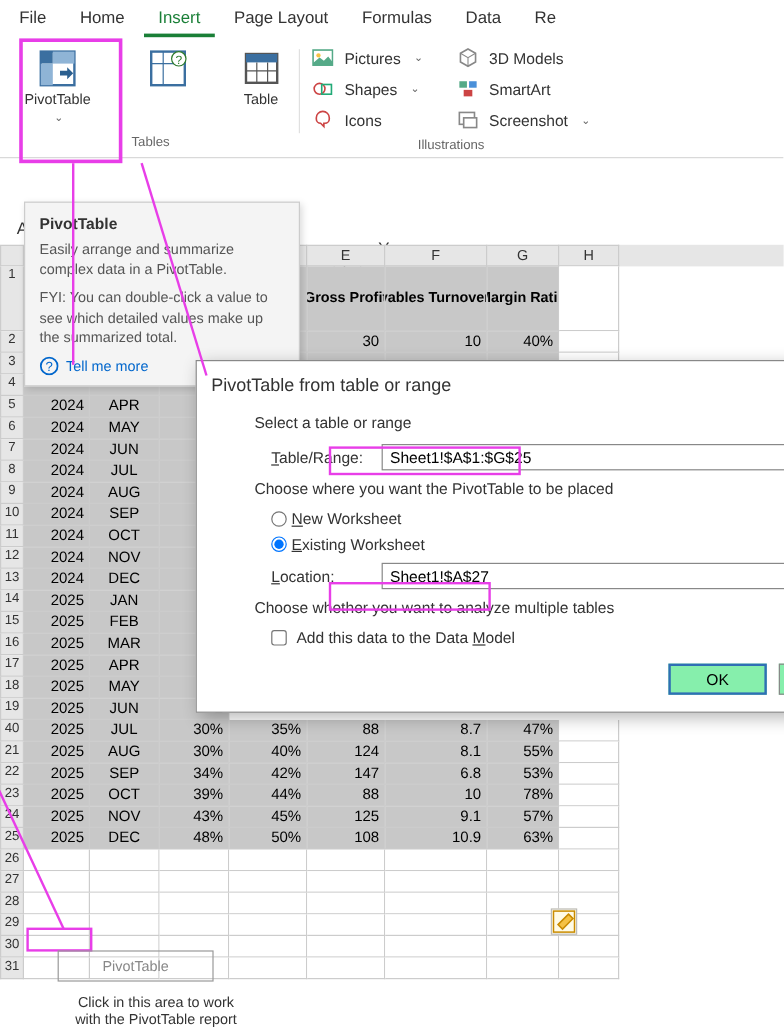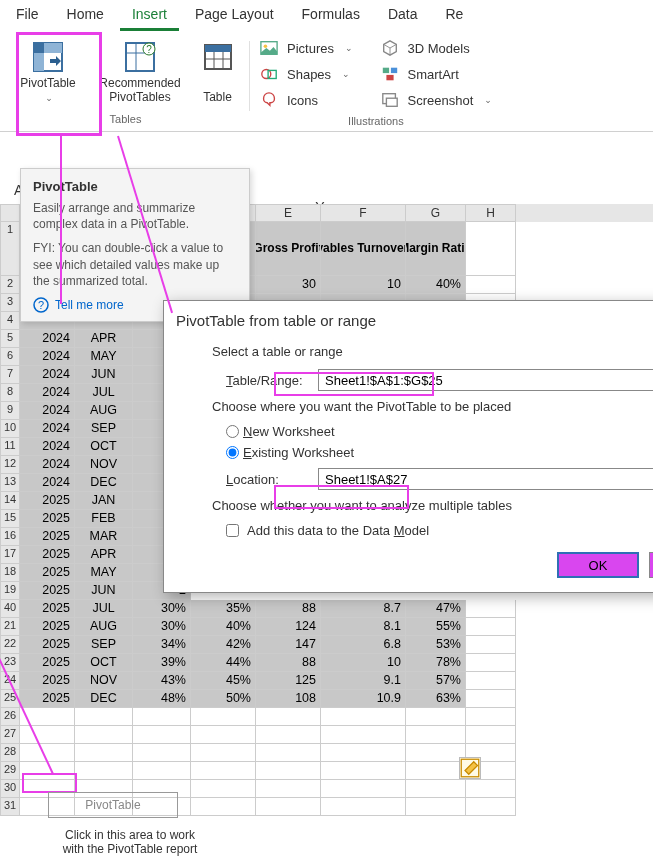--- a/index.html
+++ b/index.html
@@ -61,21 +61,21 @@
   .dlg-body { padding:0 16px 14px;margin-left:32px; }
   .dlg-sec { margin-bottom:10px; font-size:13px; }
   .dlg-row { display:flex; align-items:center; gap:8px; margin:8px 0 8px 14px; }
   .dlg-row label { min-width:84px; }
   .dlg-inp { flex:1; border:1px solid #888; padding:2px 6px; font-size:13px; height:22px;}
   .rangebtn { width:22px; height:22px; border:1px solid #888; display:flex; align-items:center; justify-content:center; cursor:pointer; font-size:12px;}
   .radio-row { display:flex; align-items:center; gap:4px; margin:6px 0 6px 14px; }
   .radio-row input{margin:0;}
   .chk-row { display:flex; align-items:center; gap:8px; margin:6px 0 6px 14px; }
   .dlg-btns { display:flex; justify-content:flex-end; gap:10px; padding-top:8px; }
-  .dlg-btns button { width:82px; height:26px; border:1px solid #888; background:#d946ef; font-size:13px; cursor:pointer;}
+  .dlg-btns button { width:82px; height:26px; border:1px solid #888; background:#86efac; font-size:13px; cursor:pointer;}
   .dlg-btns button.primary { border:2px solid #2f6fb5; }
   .hl { position:absolute; border:2px solid #e83ee8; pointer-events:none; }
   u.ak{text-decoration:underline;}
 
   
   .pv-box { position:absolute; border:1px solid #999; text-align:center; font-size:12px; color:#888; padding:5px 0;}
   .pv-txt { position:absolute; text-align:center; font-size:12px; }
 
   
   .qa-icon { position:absolute; width:22px; height:22px; border:1px solid #bbb; background:#fffbe6; display:flex; align-items:center; justify-content:center; cursor:pointer;}
@@ -110,24 +110,22 @@
         <div class="lbl"><span>PivotTable</span><br><span class="caret">⌄</span></div>
       </div>
       <div class="big-btn" style="width:100px;">
         <svg viewBox="0 0 32 32">
             <rect x="2" y="2" width="28" height="28" fill="none" stroke="#3b6fa0" stroke-width="2"></rect>
             <line x1="2" y1="12" x2="30" y2="12" stroke="#3b6fa0"></line>
             <line x1="12" y1="2" x2="12" y2="30" stroke="#3b6fa0"></line>
             <circle cx="25" cy="8" r="6" fill="#fff" stroke="#2b7a2b"></circle>
             <text x="25" y="12" text-anchor="middle" font-size="10" fill="#2b7a2b">?</text>
           </svg>
-        <div class="lbl" style="white-space:pre-line;">Recommended
-PivotTables</div>
       </div>
-      <div class="big-btn" style="width:55px;justify-content:space-between;">
+      <div class="big-btn" style="width:55px;">
         <svg viewBox="0 0 32 32">
             <rect x="3" y="4" width="26" height="24" fill="none" stroke="#555" stroke-width="2"></rect>
             <rect x="3" y="4" width="26" height="7" fill="#3b6fa0"></rect>
             <line x1="3" y1="18" x2="29" y2="18" stroke="#555"></line>
             <line x1="12" y1="11" x2="12" y2="28" stroke="#555"></line>
             <line x1="21" y1="11" x2="21" y2="28" stroke="#555"></line>
           </svg>
         <div class="lbl">Table</div>
       </div>
     </div>

